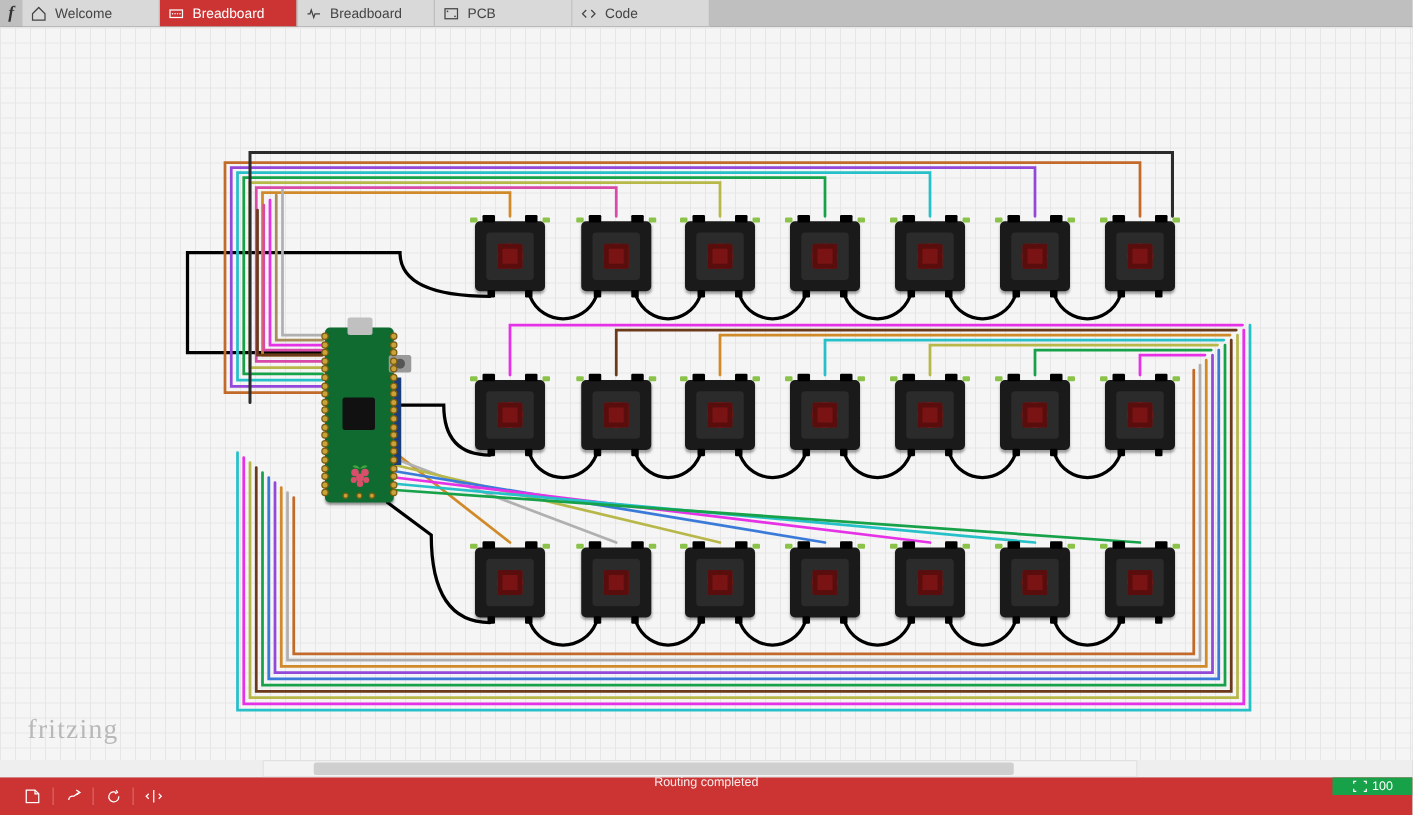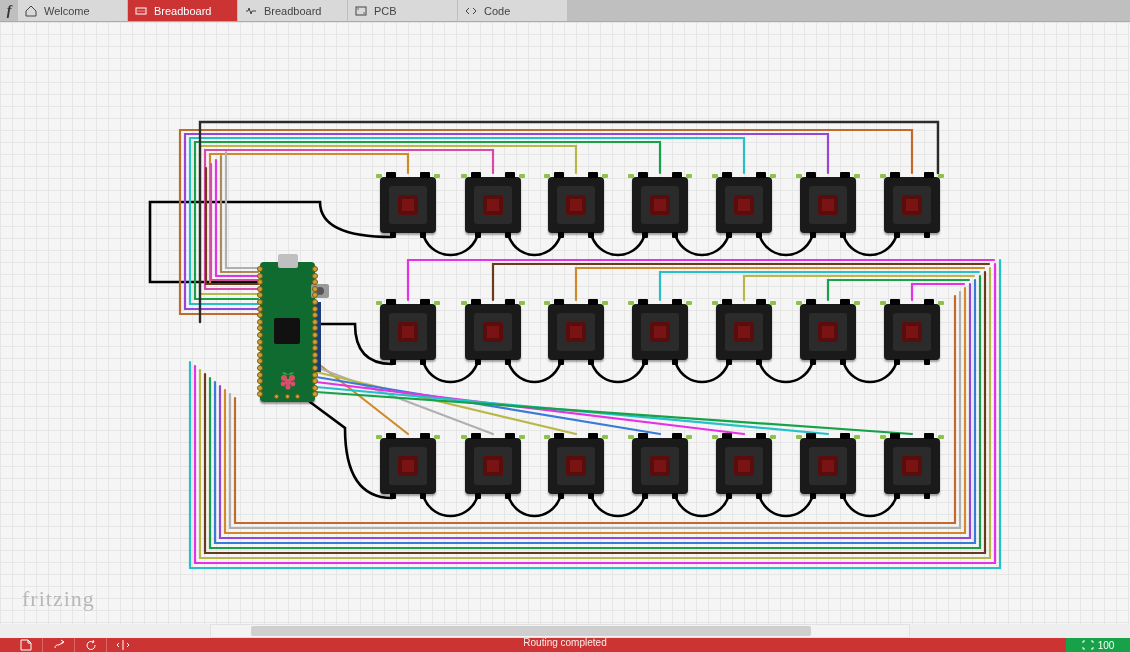--- a/index.html
+++ b/index.html
@@ -54,21 +54,21 @@
   .pico .btn { position:absolute; right:-14px; top:22px; width:18px; height:14px; background:#999; border-radius:2px; }
   .pico .btn::after{content:"";position:absolute;left:5px;top:3px;width:8px;height:8px;background:#555;border-radius:50%;}
   .pico .header { position:absolute; right:-6px; top:40px; width:6px; height:70px; background:#1b3c7a; }
 
   .watermark { position:absolute; left:22px; bottom:12px; font-family: "Segoe Script","Comic Sans MS",cursive; font-size:22px; color:#b8b8b8; letter-spacing:1px; user-select:none; }
 
   
   .hsb { height:14px; background:#eee; display:flex; }
   .hsb .track{ margin-left:210px; width:700px; background:#f3f3f3; position:relative; height:14px; border:1px solid #e1e1e1;}
   .hsb .thumb{ position:absolute; left:40px; top:1px; height:10px; width:560px; background:#cfcfcf; border-radius:2px;}
-  .bottombar { height:14px; background:#cc3333; position:relative; display:flex; align-items:center;padding-left:10px; }
+  .bottombar { height:30px; background:#cc3333; position:relative; display:flex; align-items:center;padding-left:10px; }
   .bottombar .tool { width:32px; height:14px; display:flex; align-items:center; justify-content:center; color:#fff; }
   .bottombar .tool + .tool { border-left:1px solid rgba(255,255,255,.25); }
   .bottombar .status { position:absolute; left:50%; transform:translateX(-50%); color:#fff; font-size:10px; top:-1px; opacity:.9;}
   .bottombar .right { position:absolute; right:0; top:0; height:14px; width:64px; background:#17a24a; display:flex; align-items:center; justify-content:center; color:#fff; font-size:10px; gap:4px;}
 </style>
 </head>
 <body>
 
 <div class="tabbar">
   <div class="app-icon">f</div>

